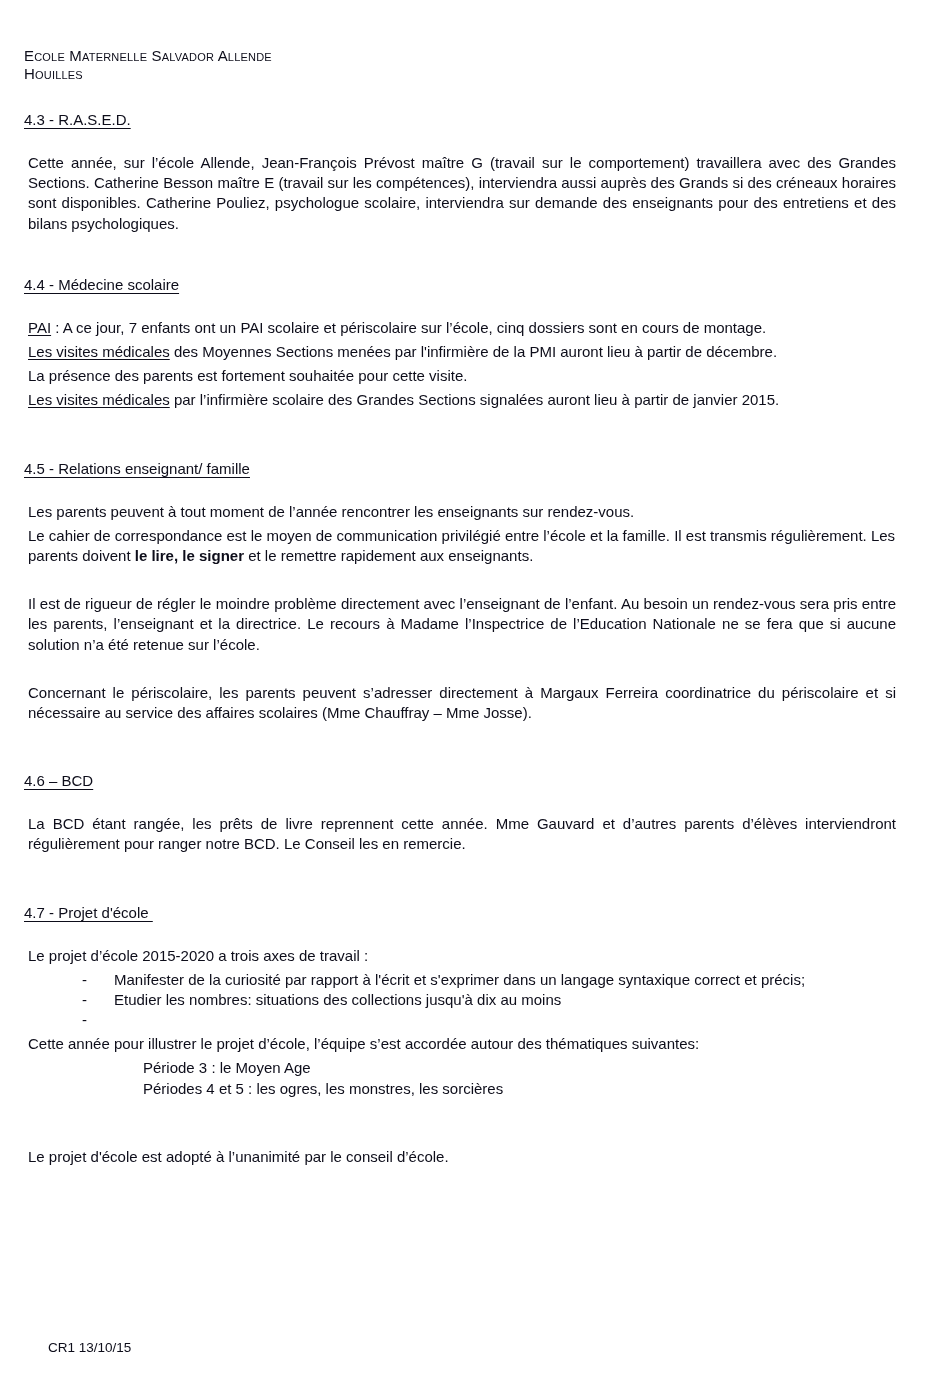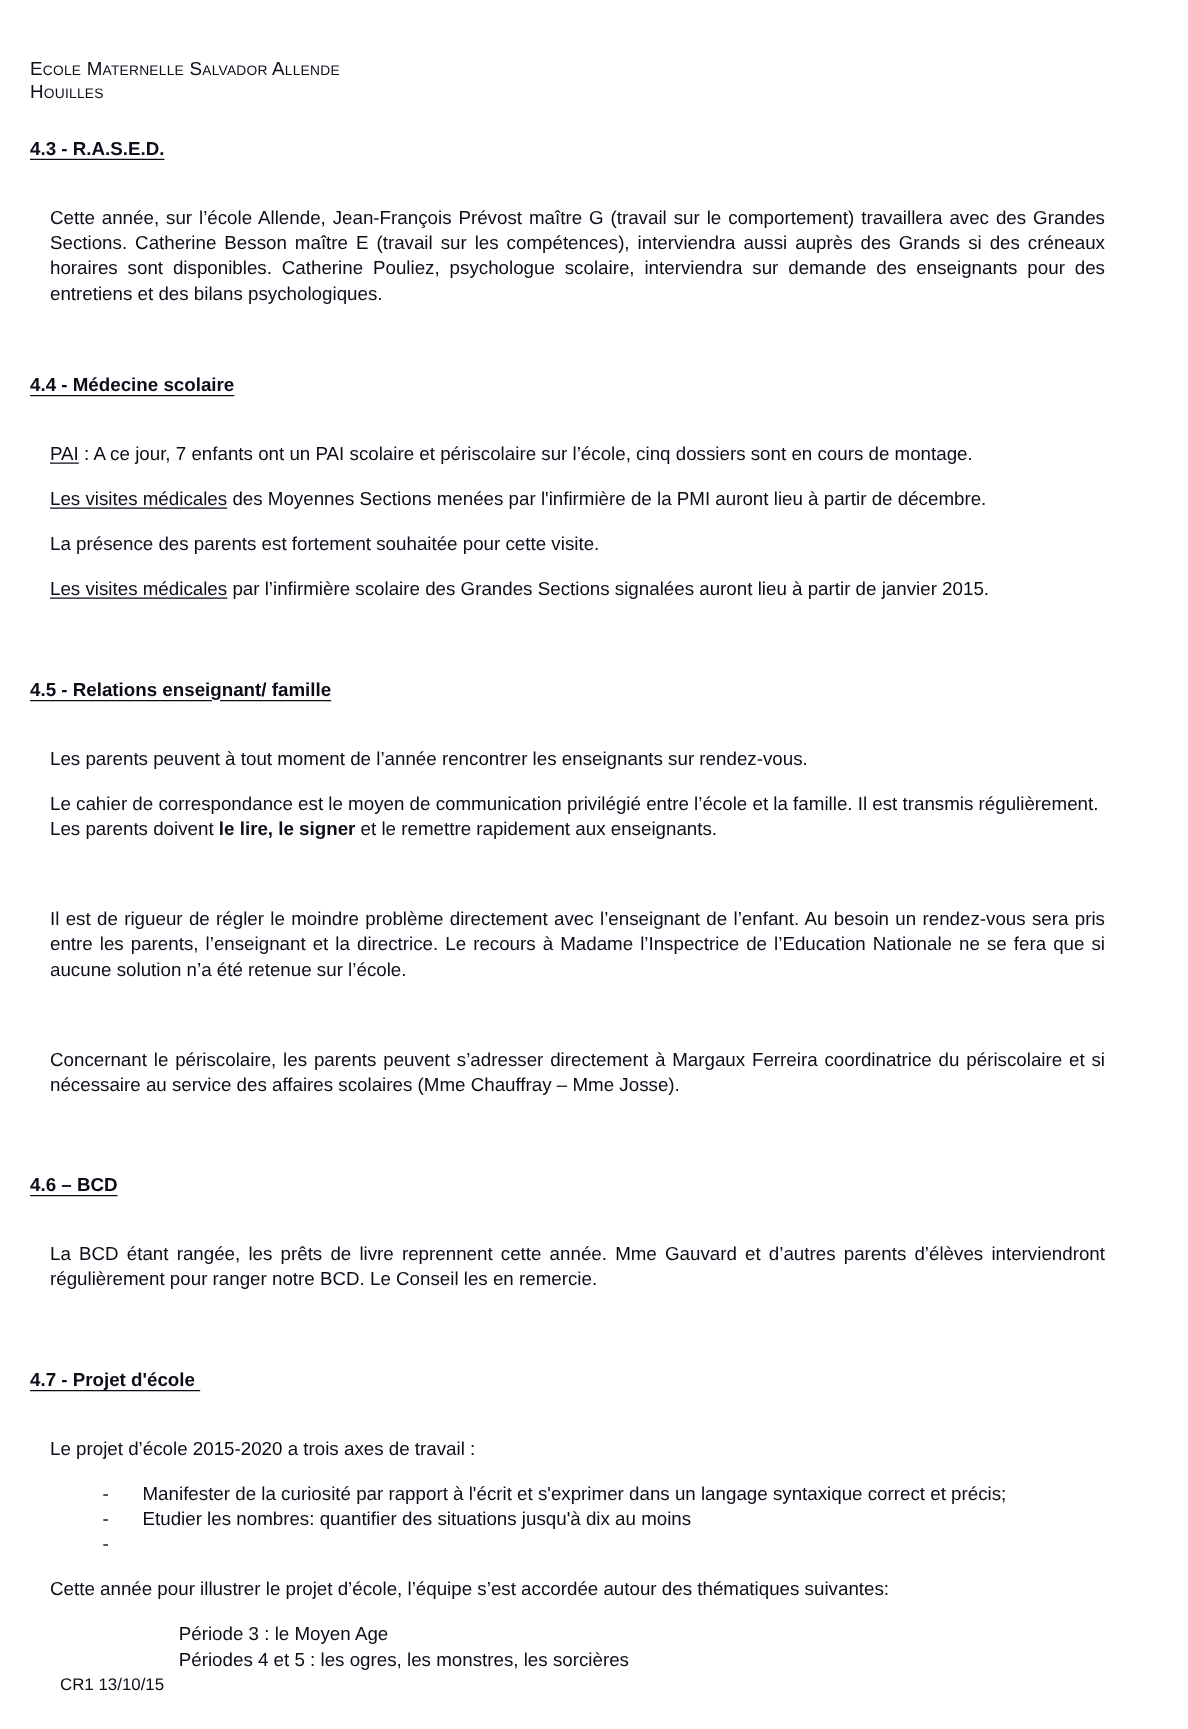--- a/index.html
+++ b/index.html
@@ -34,37 +34,37 @@
   }
   .letterhead .ln {
     display: block;
     font-variant: small-caps;
     font-size: 15px;
   }
 
   
   h2.sec {
     font-size: 15px;
-    font-weight: bold;
+    font-weight: normal;
     margin: 0;
     padding: 0;
     line-height: 20px;
     display: block;
   }
   h2.sec .u {
     text-decoration: underline;
     text-underline-offset: 3px;
     white-space: pre;
   }
 
   
   p.body {
     font-size: 15px;
     line-height: 20.2px;
-    margin: 16px;
+    margin: 4px;
     padding: 0;
   }
   p.just {
     text-align: justify;
     text-justify: inter-word;
   }
   .u {
     text-decoration: underline;
     text-underline-offset: 2px;
   }
@@ -164,21 +164,21 @@
   <p class="body just">La BCD étant rangée, les prêts de livre reprennent cette année. Mme Gauvard et d’autres parents d’élèves interviendront régulièrement pour ranger notre BCD. Le Conseil les en remercie.</p>
 
   <div class="sp-sec-lg"></div>
 
   <h2 class="sec"><span class="u">4.7 - Projet d'école </span></h2>
   <div class="sp-after-head"></div>
   <p class="body">Le projet d’école 2015-2020 a trois axes de travail :</p>
 
   <ul class="dashlist">
     <li><span class="dash">-</span><span>Manifester de la curiosité par rapport à l'écrit et s'exprimer dans un langage syntaxique correct et précis;</span></li>
-    <li><span class="dash">-</span><span>Etudier les nombres: quantifier des situations jusqu'à dix au moins</span></li>
+    <li><span class="dash">-</span><span>Etudier les nombres: situations des collections jusqu'à dix au moins</span></li>
     <li><span class="dash">-</span></li>
   </ul>
 
   <div class="sp-para"></div>
 
   <p class="body">Cette année pour illustrer le projet d’école, l’équipe s’est accordée autour des thématiques suivantes:</p>
 
   <div class="periods">
     <div class="pline">Période 3 : le Moyen Age</div>
     <div class="pline">Périodes 4 et 5 : les ogres, les monstres, les sorcières</div>

